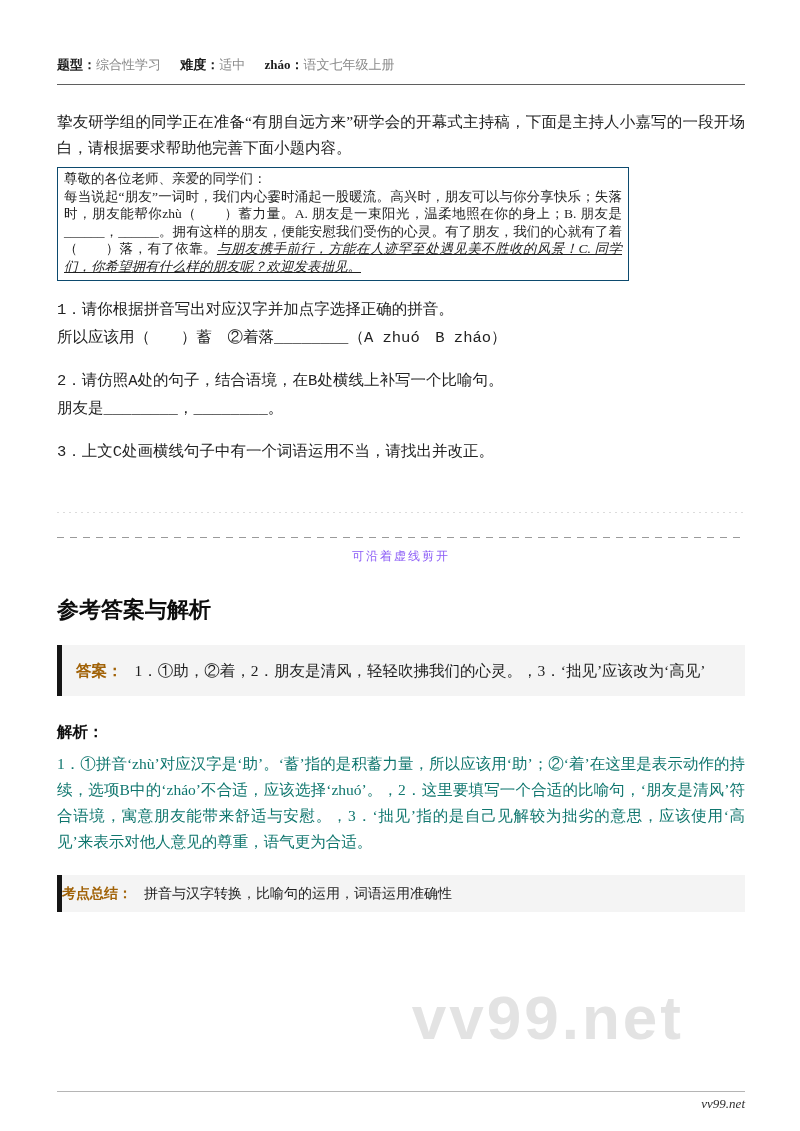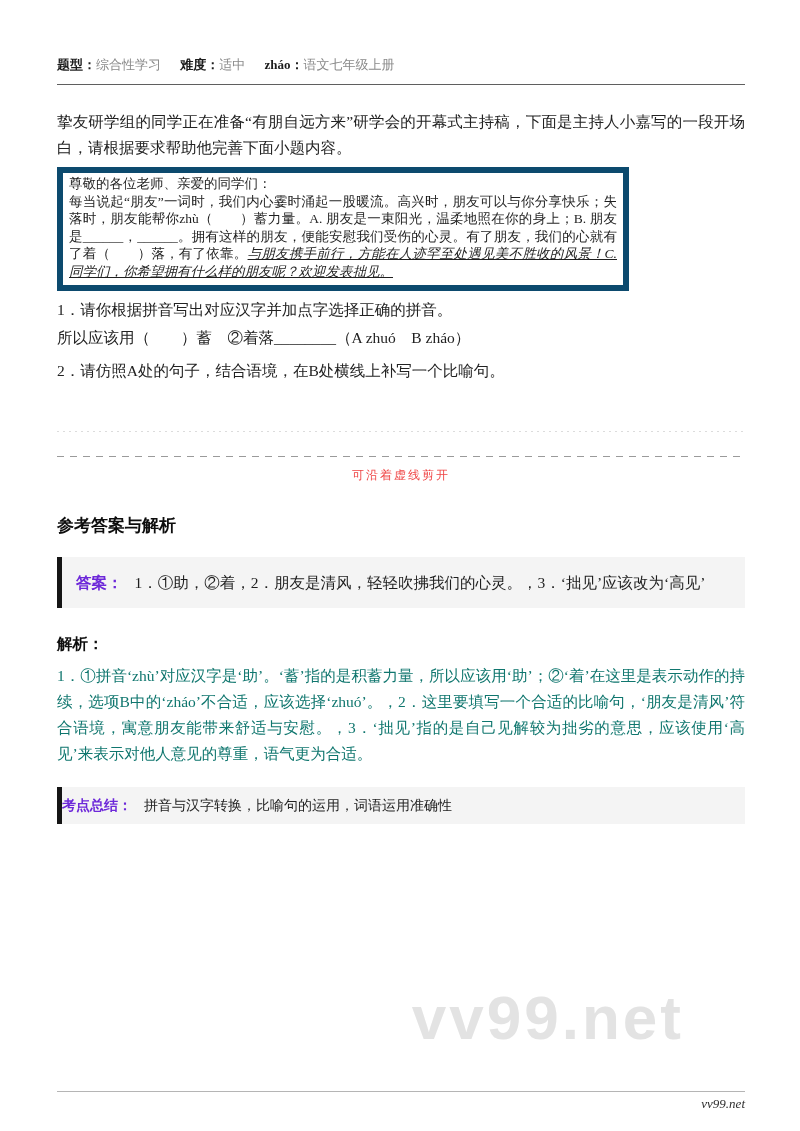--- a/index.html
+++ b/index.html
@@ -16,50 +16,50 @@
     .meta-row { margin-top: 56px; font-size: 13px; color: #222; }
     .meta-group { margin-right: 16px; }
     .meta-label { font-weight: bold; color: #1c1c1c; }
     .meta-value { color: #8a8a8a; }
     .top-rule { height: 0; border-top: 1px solid #5f5f5f; margin-top: 10px; }
 
     
     .intro { margin-top: 24px; font-size: 15.5px; line-height: 26px; text-align: justify; color: #222; }
     .passage-box {
       margin-top: 6px; width: 572px;
-      border: 6px solid #0c4a6e;
+      border: 1px solid #0c4a6e;
       padding: 2px 6px 4px;
       font-size: 13.5px; line-height: 17.6px;
       text-align: justify; color: #1f1f1f;
     }
     .marked { font-style: italic; text-decoration: underline; }
 
     
-    .q-block { margin-top: 5px; }
+    .q-block { margin-top: 15px; font-family: Liberation Mono, monospace; }
     .q-block:first-of-type { margin-top: 8px; }
     .q-line { font-size: 15.5px; line-height: 28px; color: #222; }
 
     
     .cut-dotted { margin-top: 46px; height: 1px;
       background: repeating-linear-gradient(90deg, #dcdcdc 0, #dcdcdc 2px, transparent 2px, transparent 6px); }
     .cut-dashed { margin-top: 24px; height: 1px;
       background: repeating-linear-gradient(90deg, #9a9a9a 0, #9a9a9a 7px, transparent 7px, transparent 13px); }
-    .cut-note { margin-top: 10px; text-align: center; font-size: 12px; color: #ef4444; letter-spacing: 2px; }
+    .cut-note { margin-top: 10px; text-align: center; font-size: 12px; color: #8b5cf6; letter-spacing: 2px; }
 
     
     .section-title {
       margin-top: 30px;
       font-family: "Liberation Sans", "DejaVu Sans", sans-serif;
-      font-size: 17px; font-weight: bold; color: #0d0d0d;
+      font-size: 22px; font-weight: bold; color: #0d0d0d;
     }
     .callout { background: #f4f4f4; border-left: 5px solid #151515; }
     .answer-box { margin-top: 20px; padding: 12px 14px; font-size: 15.5px; line-height: 27px; color: #1e1e1e; }
     .co-label {
       font-family: "Liberation Sans", "DejaVu Sans", sans-serif;
-      font-weight: bold; color: #6d28d9; margin-right: 12px;
+      font-weight: bold; color: #a16207; margin-right: 12px;
     }
     .analysis-head {
       margin-top: 26px;
       font-family: Liberation Serif, serif;
       font-size: 15.5px; font-weight: bold; color: #0d0d0d;
     }
     .analysis-text { margin-top: 8px; font-size: 15.5px; line-height: 26px; text-align: justify; color: #0f766e; }
     .summary-box { margin-top: 20px; padding: 8px 0; font-size: 14px; line-height: 20px; color: #222; }
 
     
@@ -94,20 +94,24 @@
     <div>尊敬的各位老师、亲爱的同学们：</div>
     <div><span>每当说起“朋友”一词时，我们内心霎时涌起一股暖流。高兴时，朋友可以与你分享快乐；失落时，朋友能帮你zhù（　　）蓄力量。A. 朋友是一束阳光，温柔地照在你的身上；B. 朋友是______，______。拥有这样的朋友，便能安慰我们受伤的心灵。有了朋友，我们的心就有了着（　　）落，有了依靠。</span><span class="marked">与朋友携手前行，方能在人迹罕至处遇见美不胜收的风景！C. 同学们，你希望拥有什么样的朋友呢？欢迎发表拙见。</span></div>
   </div>
 
   <div class="q-block">
     <div class="q-line">1．请你根据拼音写出对应汉字并加点字选择正确的拼音。</div>
     <div class="q-line">所以应该用（　　）蓄　②着落________（A zhuó　B zháo）</div>
   </div>
   <div class="q-block">
     <div class="q-line">2．请仿照A处的句子，结合语境，在B处横线上补写一个比喻句。</div>
+    <div class="q-line">朋友是________，________。</div>
+  </div>
+  <div class="q-block">
+    <div class="q-line">3．上文C处画横线句子中有一个词语运用不当，请找出并改正。</div>
   </div>
 
   <div class="cut-dotted"></div>
   <div class="cut-dashed"></div>
   <div class="cut-note">可沿着虚线剪开</div>
 
   <h2 class="section-title">参考答案与解析</h2>
 
   <div class="callout answer-box">
     <span class="co-label">答案：</span><span>1．①助，②着，2．朋友是清风，轻轻吹拂我们的心灵。，3．‘拙见’应该改为‘高见’</span>

